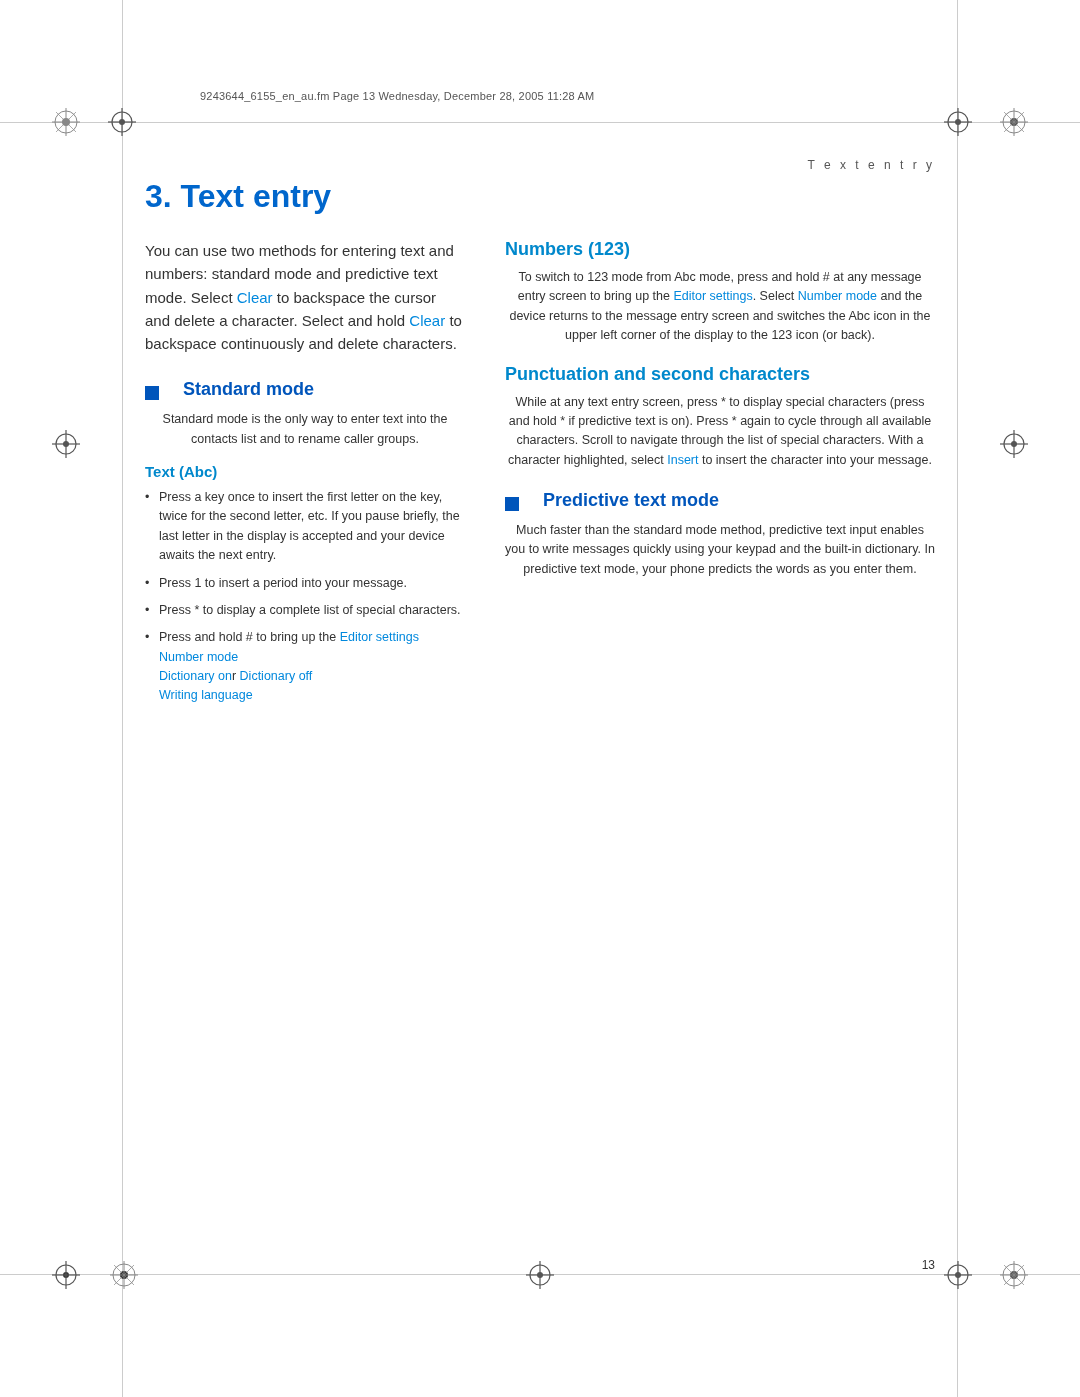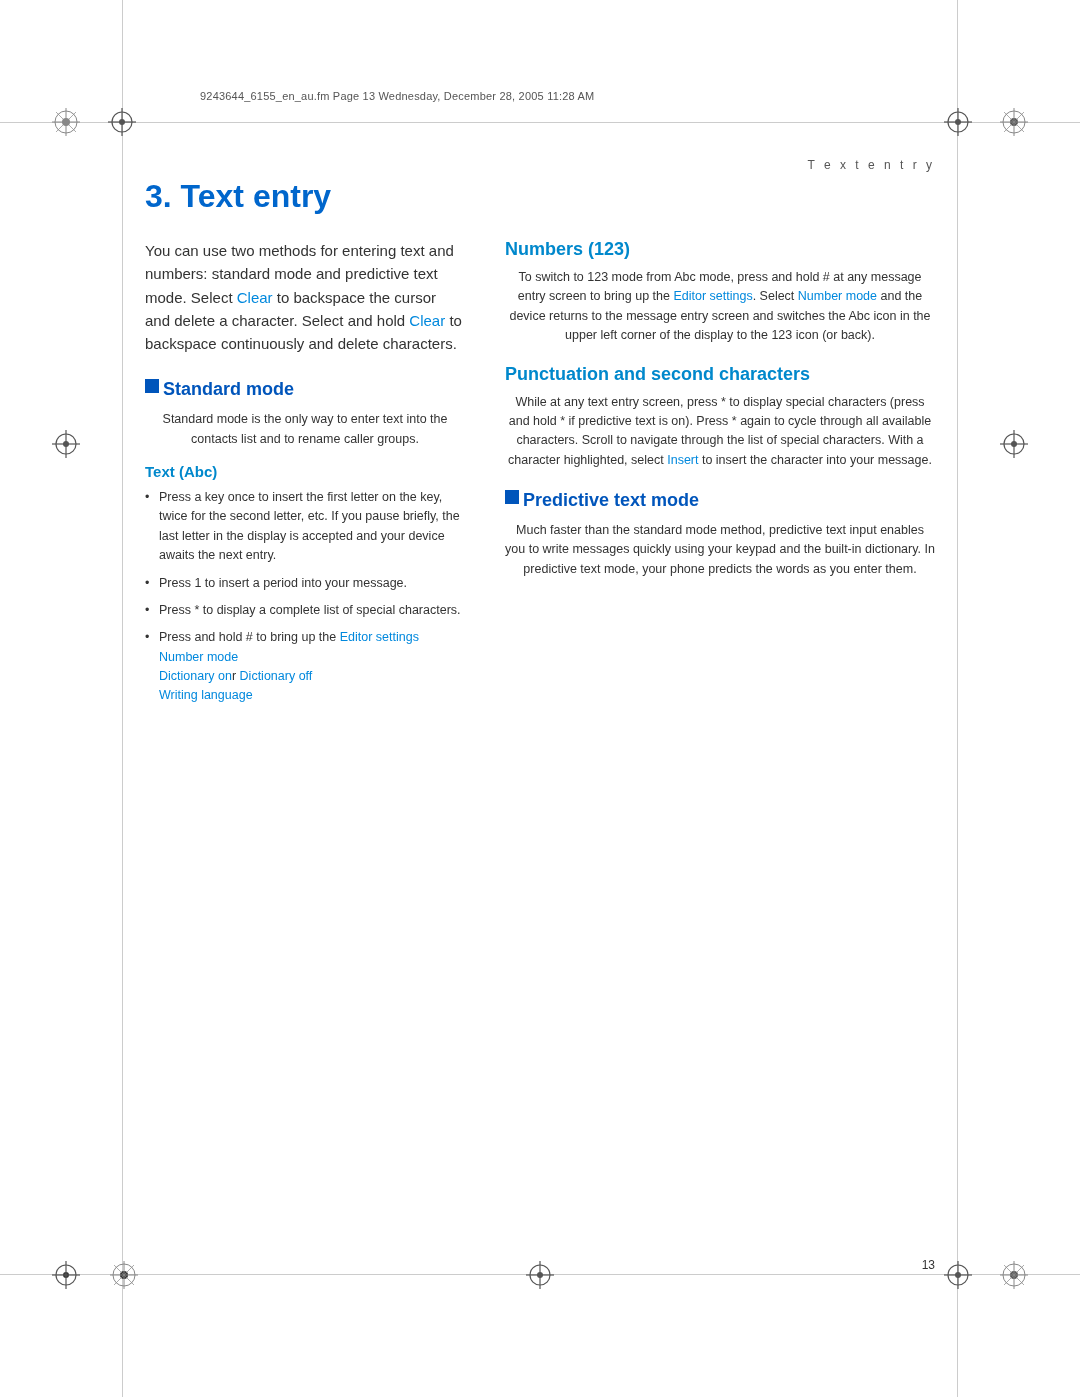--- a/index.html
+++ b/index.html
@@ -151,22 +151,22 @@
       font-size: 15px;
       color: #333333;
       line-height: 1.55;
       margin-bottom: 24px;
       font-family: Liberation Sans, sans-serif;
     }
 
     
     .section-heading {
       display: flex;
-      align-items: flex-start;
-      gap: 4px;
+      align-items: flex-end;
+      gap: 24px;
       margin-bottom: 10px;
     }
 
     .blue-square {
       width: 14px;
       height: 14px;
       background: #0055bb;
       flex-shrink: 0;
     }
 

